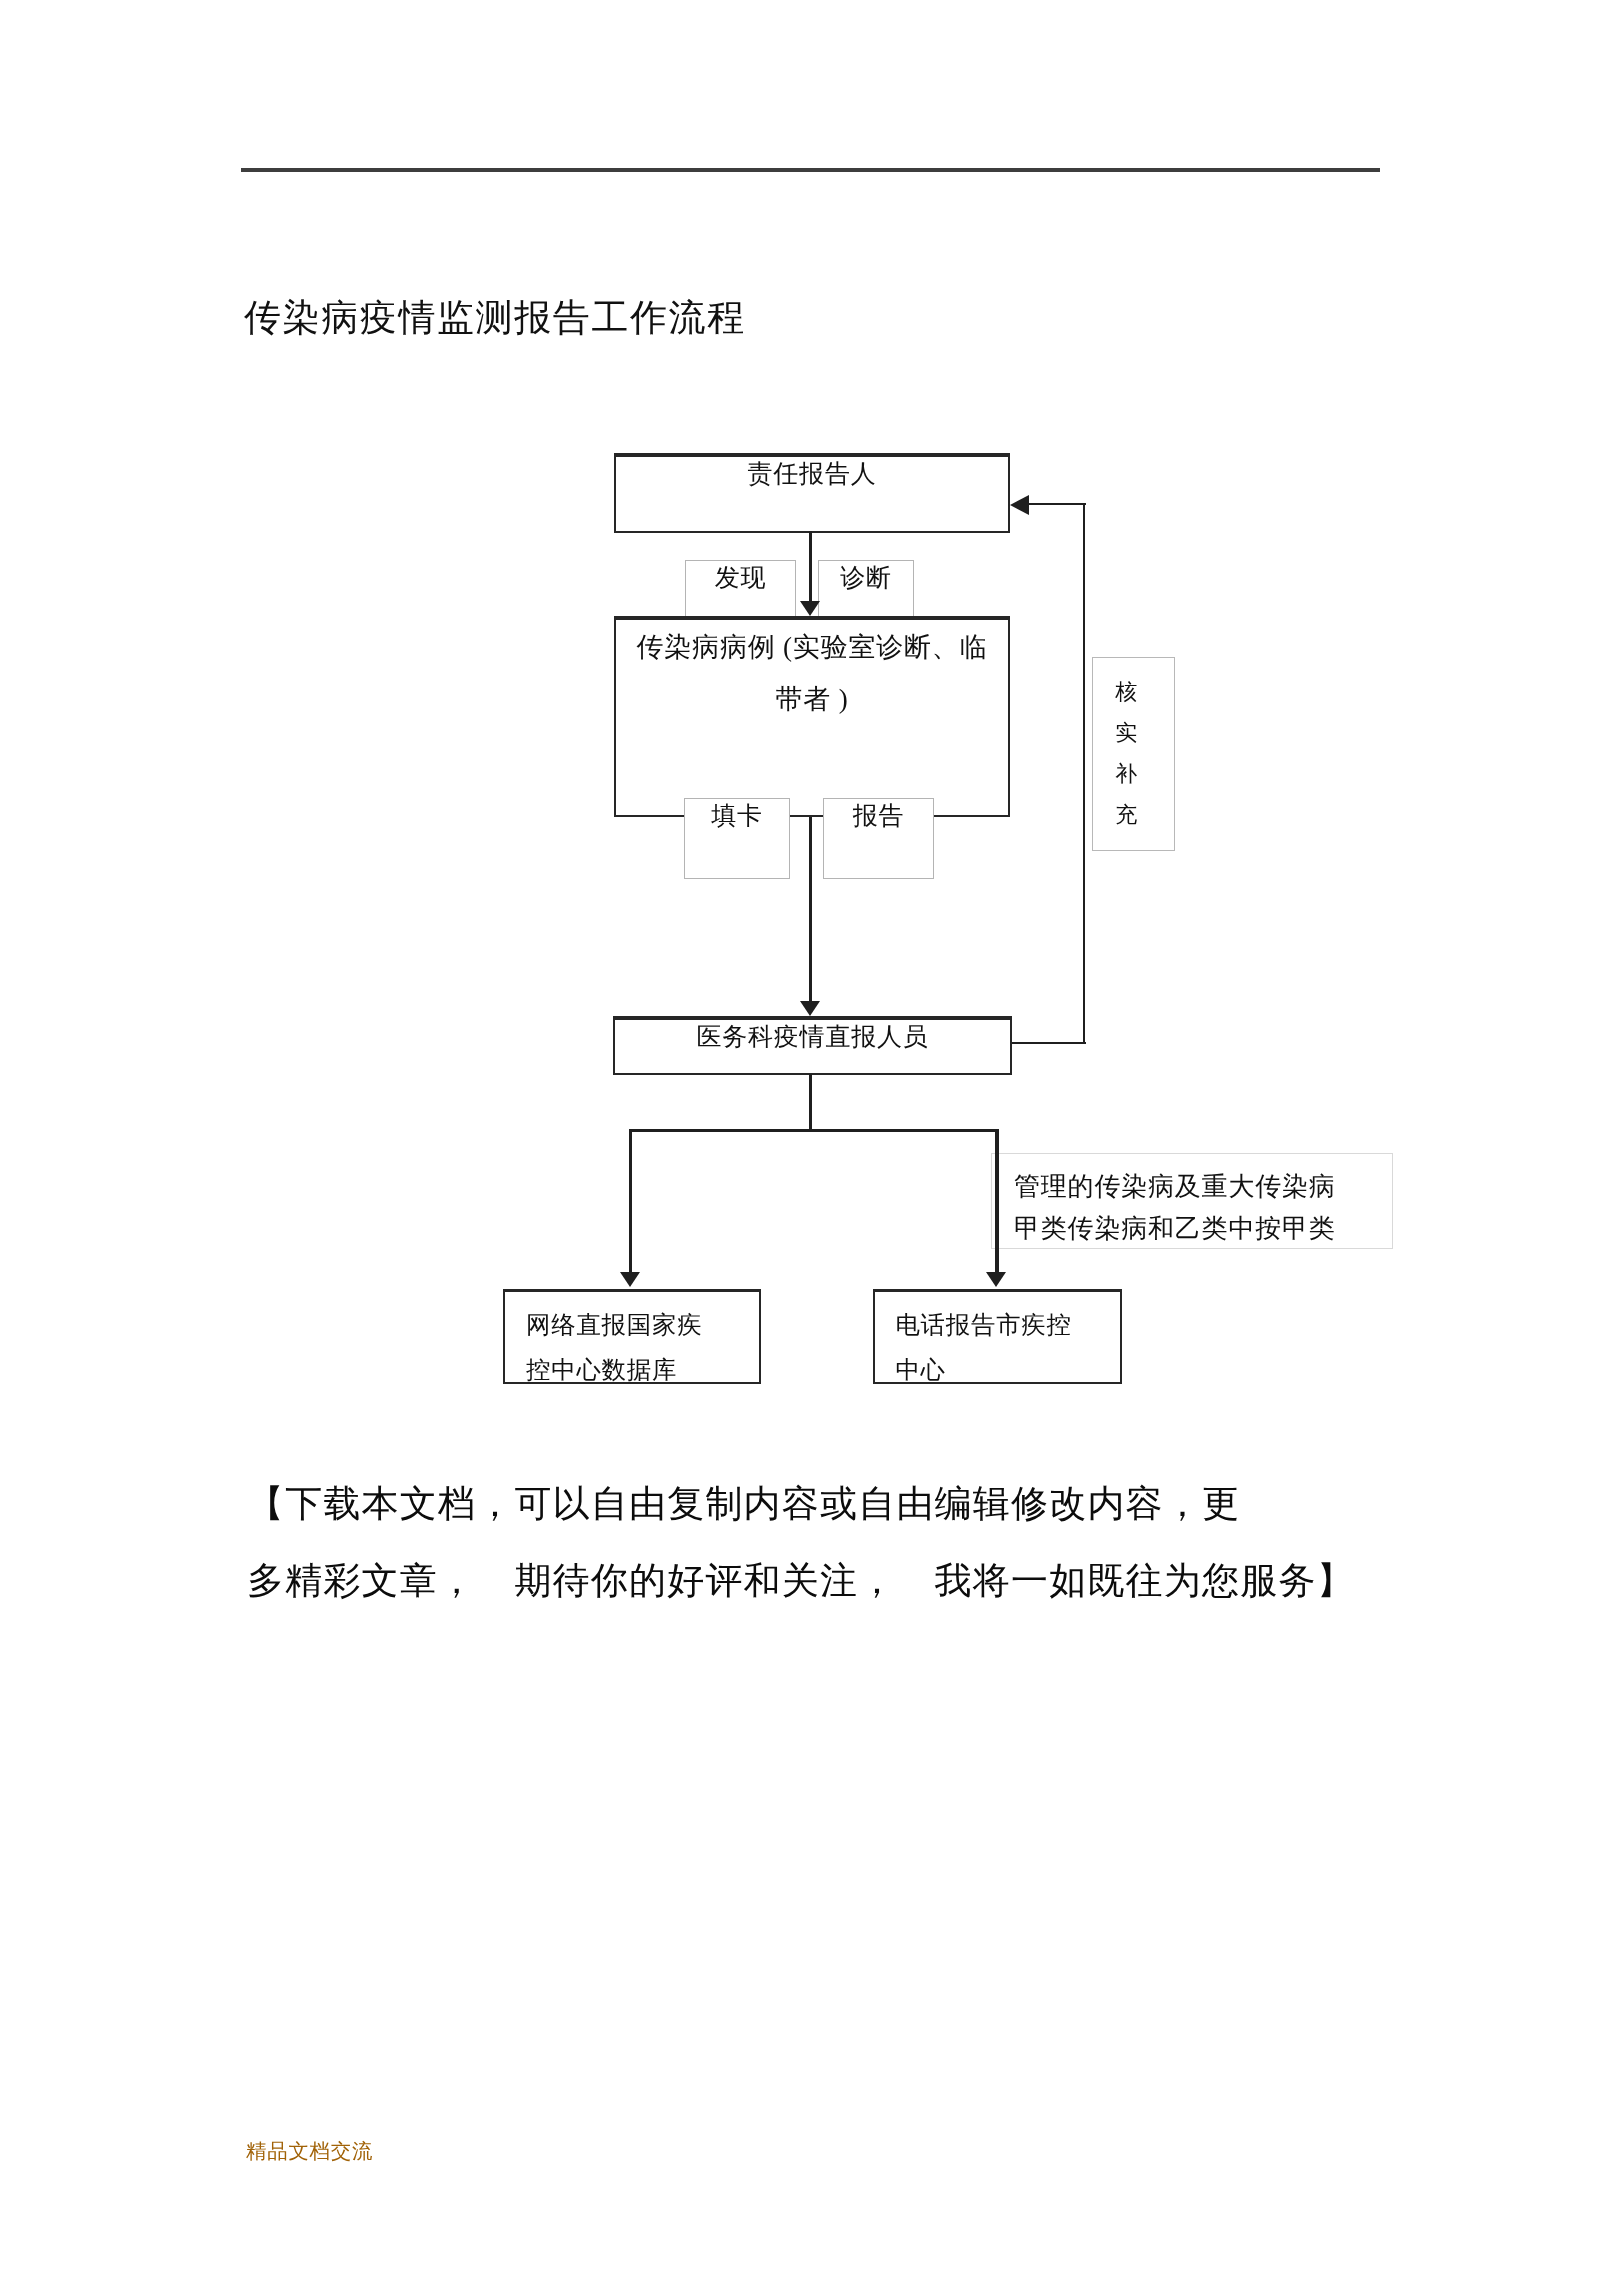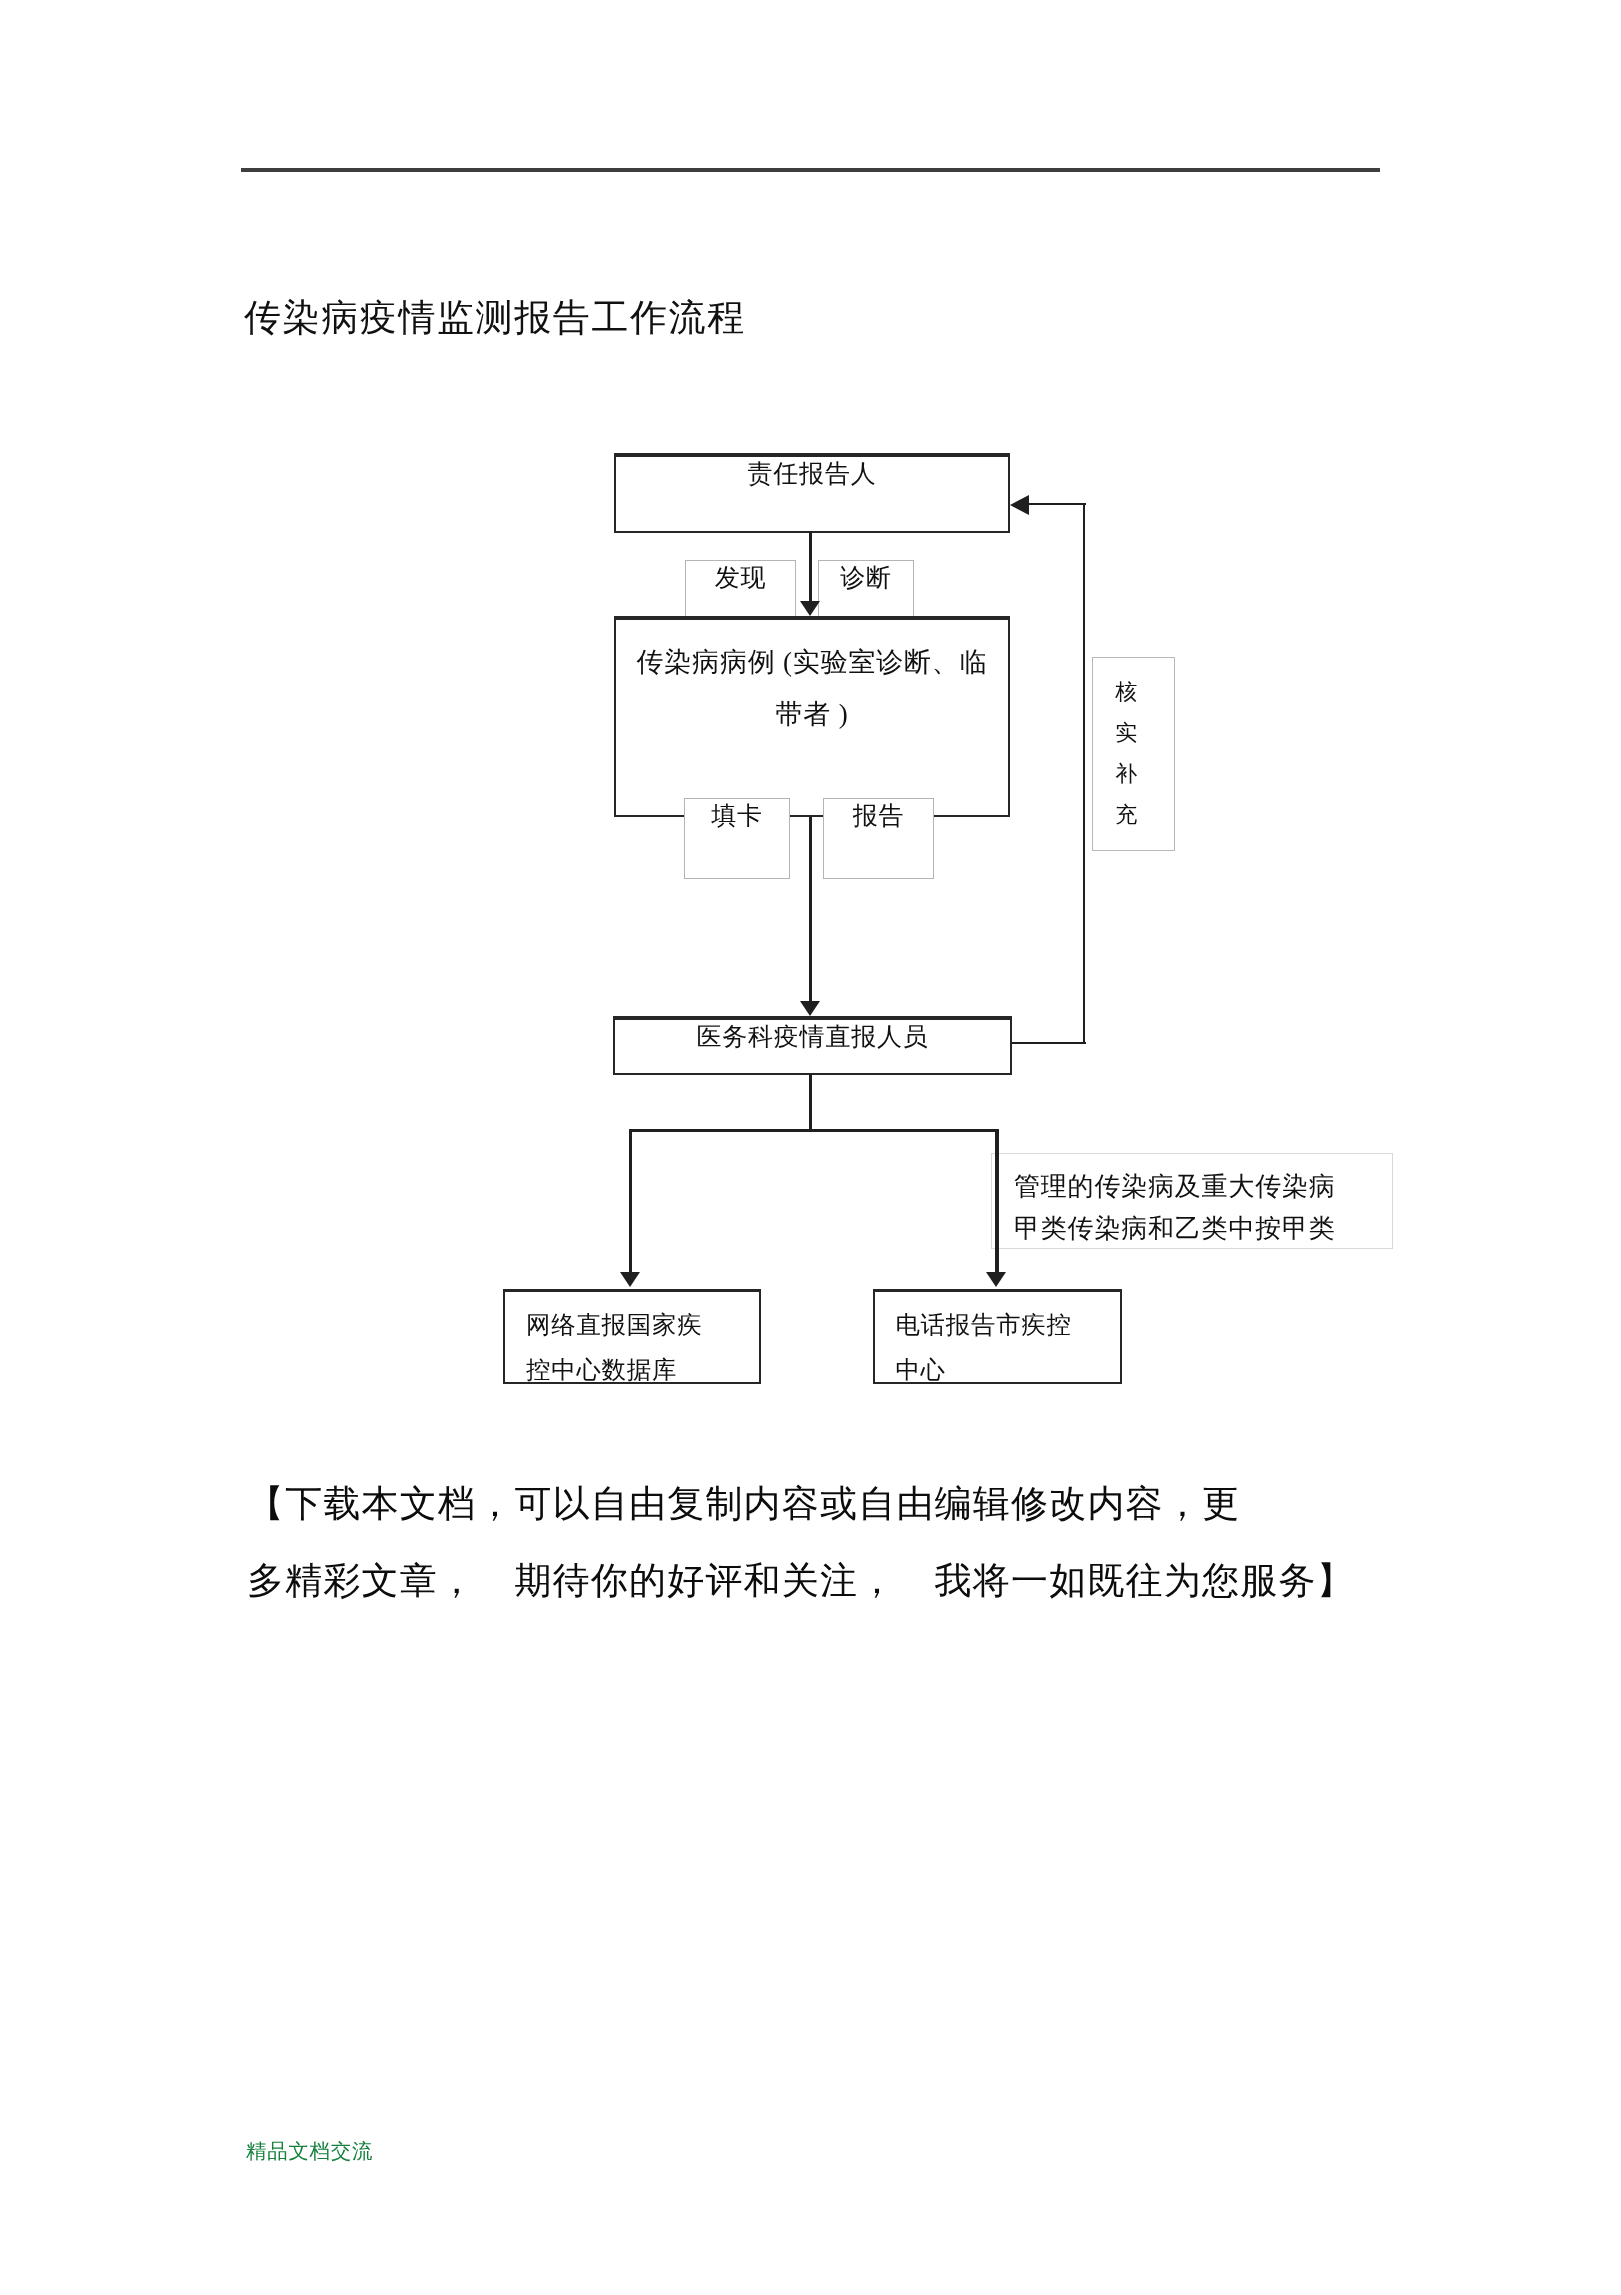--- a/index.html
+++ b/index.html
@@ -39,31 +39,31 @@
     border-top:15.5px solid #1f1f1f;
   }
   .arrow-left{
     position:absolute;width:0;height:0;
     border-top:10.6px solid transparent;
     border-bottom:10.6px solid transparent;
     border-right:19.6px solid #1f1f1f;
   }
   .fs-node{font-size:25px;letter-spacing:0.8px;}
   .title{font-size:37px;letter-spacing:1.6px;white-space:nowrap;}
-  .case-text{font-size:27px;line-height:52px;text-align:center;padding-top:16px;letter-spacing:0.8px;}
+  .case-text{font-size:27px;line-height:52px;text-align:center;padding-top:1px;letter-spacing:0.8px;}
   .note{
     position:absolute;box-sizing:border-box;background:#ffffff;
     border:0.8px solid #d9d9d9;
     font-size:26px;line-height:42px;padding:12.2px 0 0 22px;letter-spacing:0.8px;
     z-index:1;
   }
   .twoline{font-size:24.4px;line-height:45px;padding:9.8px 0 0 21px;letter-spacing:0.8px;}
   .vertchars{font-size:22px;line-height:41px;text-align:center;padding-top:13px;padding-right:14.7px;}
   .para{font-size:37px;line-height:77px;letter-spacing:1.2px;color:#0c0c0c;white-space:nowrap;}
-  .footer{font-size:20.4px;color:#15803d;letter-spacing:0.8px;}
+  .footer{font-size:20.4px;color:#a16207;letter-spacing:0.8px;}
   .z2{z-index:2;}
 </style>
 </head>
 <body>
 
 <div class="page">
 
   <div class="abs rule" style="left:241px;top:168px;width:1139px;height:4.1px;"></div>
 
   <div class="abs title" style="left:244px;top:293px;">传染病疫情监测报告工作流程</div>

